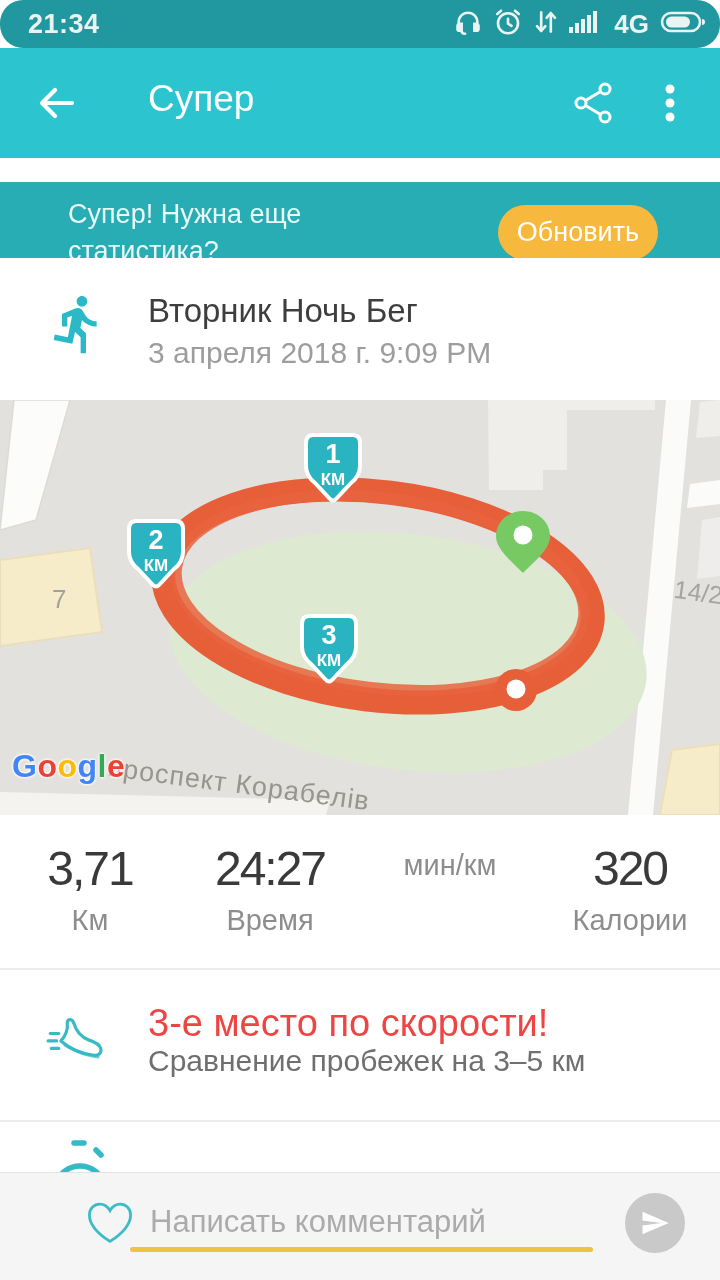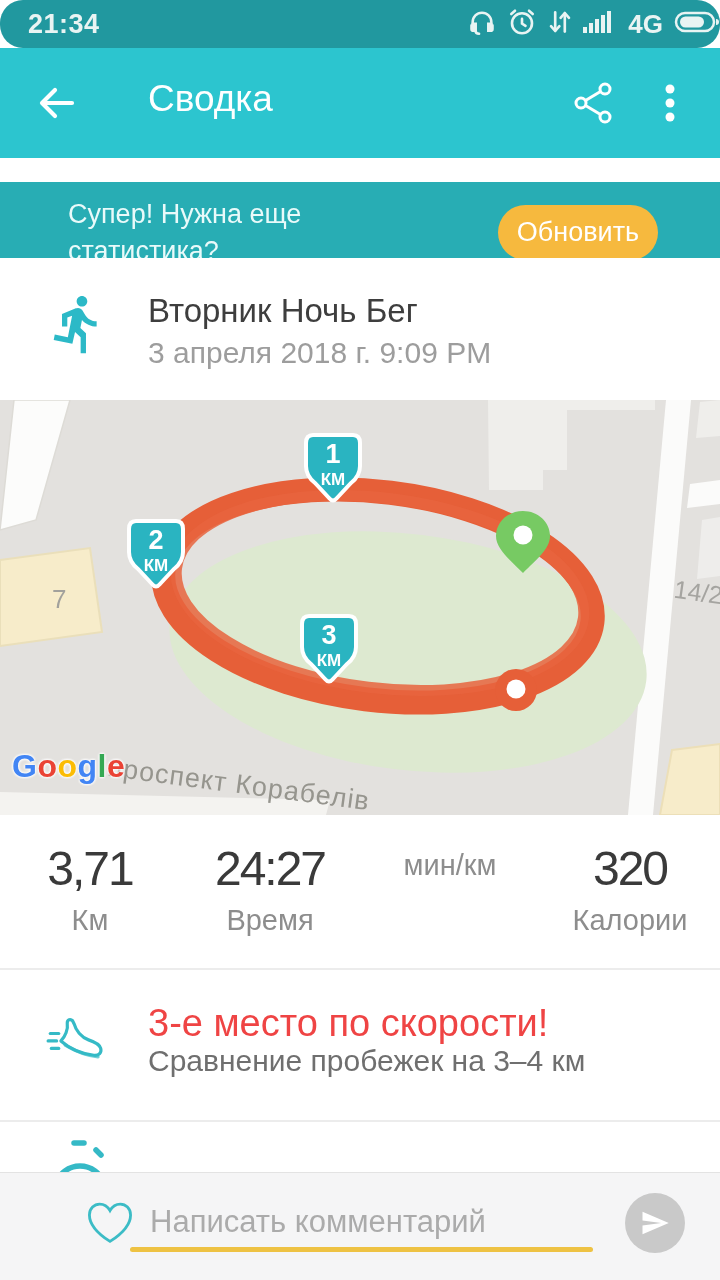--- a/index.html
+++ b/index.html
@@ -6,21 +6,21 @@
   body{
     width:720px;height:1280px;position:relative;overflow:hidden;
     background:#ffffff;font-family:"Liberation Sans",sans-serif;
     -webkit-font-smoothing:antialiased;
   }
   .abs{position:absolute;}
 
   
   .status-bar{top:0;left:0;width:720px;height:48px;background:#21989f;border-radius:23px;}
   .status-time{left:28px;top:9px;font-size:27px;font-weight:bold;color:#e9f4f3;letter-spacing:.5px;}
-  .status-icons{right:0;top:7px;height:34px;display:flex;align-items:center;gap:11px;}
+  .status-icons{right:14px;top:7px;height:34px;display:flex;align-items:center;gap:11px;}
   .net-label{font-size:26px;font-weight:bold;color:#e9f4f3;}
 
   
   .app-bar{top:48px;left:0;width:720px;height:110px;background:#2cc5cf;}
   .back-btn{left:34px;top:33px;width:44px;height:44px;}
   .app-title{left:148px;top:30px;font-size:37px;color:#feffff;}
   .share-btn{left:572px;top:33px;width:44px;height:44px;}
   .menu-btn{left:655px;top:33px;width:30px;height:44px;display:flex;justify-content:center;}
 
   
@@ -122,21 +122,21 @@
   </div>
 </div>
 
 <div class="abs app-bar">
   <div class="abs back-btn">
     <svg width="44" height="44" viewBox="0 0 44 44" fill="none" stroke="#feffff" stroke-width="4.2" stroke-linecap="round" stroke-linejoin="round">
       <path d="M38 22H9"></path>
         <path d="M21 9L8 22l13 13"></path>
     </svg>
   </div>
-  <div class="abs app-title">Сводка</div>
+  <div class="abs app-title">Супер</div>
   <div class="abs share-btn">
     <svg width="44" height="44" viewBox="0 0 44 44" fill="none" stroke="#feffff" stroke-width="3">
       <circle cx="33" cy="8" r="5"></circle>
         <circle cx="9" cy="22" r="5"></circle>
         <circle cx="33" cy="36" r="5"></circle>
       <path d="M13.5 19.5l15-9"></path>
         <path d="M13.5 24.5l15 9"></path>
     </svg>
   </div>
   <div class="abs menu-btn">
@@ -234,21 +234,21 @@
   <span class="abs shoe-icon">
     <svg width="68" height="68" viewBox="0 0 64 64" fill="none" stroke="#35bac6" stroke-width="3" stroke-linecap="round" stroke-linejoin="round">
       <path d="M25 12 C23 10 20 11 20 14 C21 20 18 27 14 31 C22 38 33 43 45 44.5 C50 45 52.5 42 51.5 38 C50.5 34 46 32 40 30 C33 27.5 28 21 26.5 15 Z"></path>
       <path d="M18 35 C28 41 38 45 49 46" opacity=".7"></path>
       <path d="M4 24 H12"></path>
         <path d="M2 31 H10"></path>
         <path d="M5 38 H12"></path>
     </svg>
   </span>
   <div class="abs ach-title">3-е место по скорости!</div>
-  <div class="abs ach-sub">Сравнение пробежек на 3–4 км</div>
+  <div class="abs ach-sub">Сравнение пробежек на 3–5 км</div>
 </div>
 
 <div class="abs partial-row">
   <span class="abs stopwatch-icon">
     <svg width="60" height="52" viewBox="0 0 60 52" fill="none" stroke="#35b9c6" stroke-width="5.5" stroke-linecap="round">
       <path d="M6 46 A25 25 0 0 1 54 46"></path>
       <path d="M24 5 H34"></path>
       <path d="M46 12 L51 17"></path>
     </svg>
   </span>

